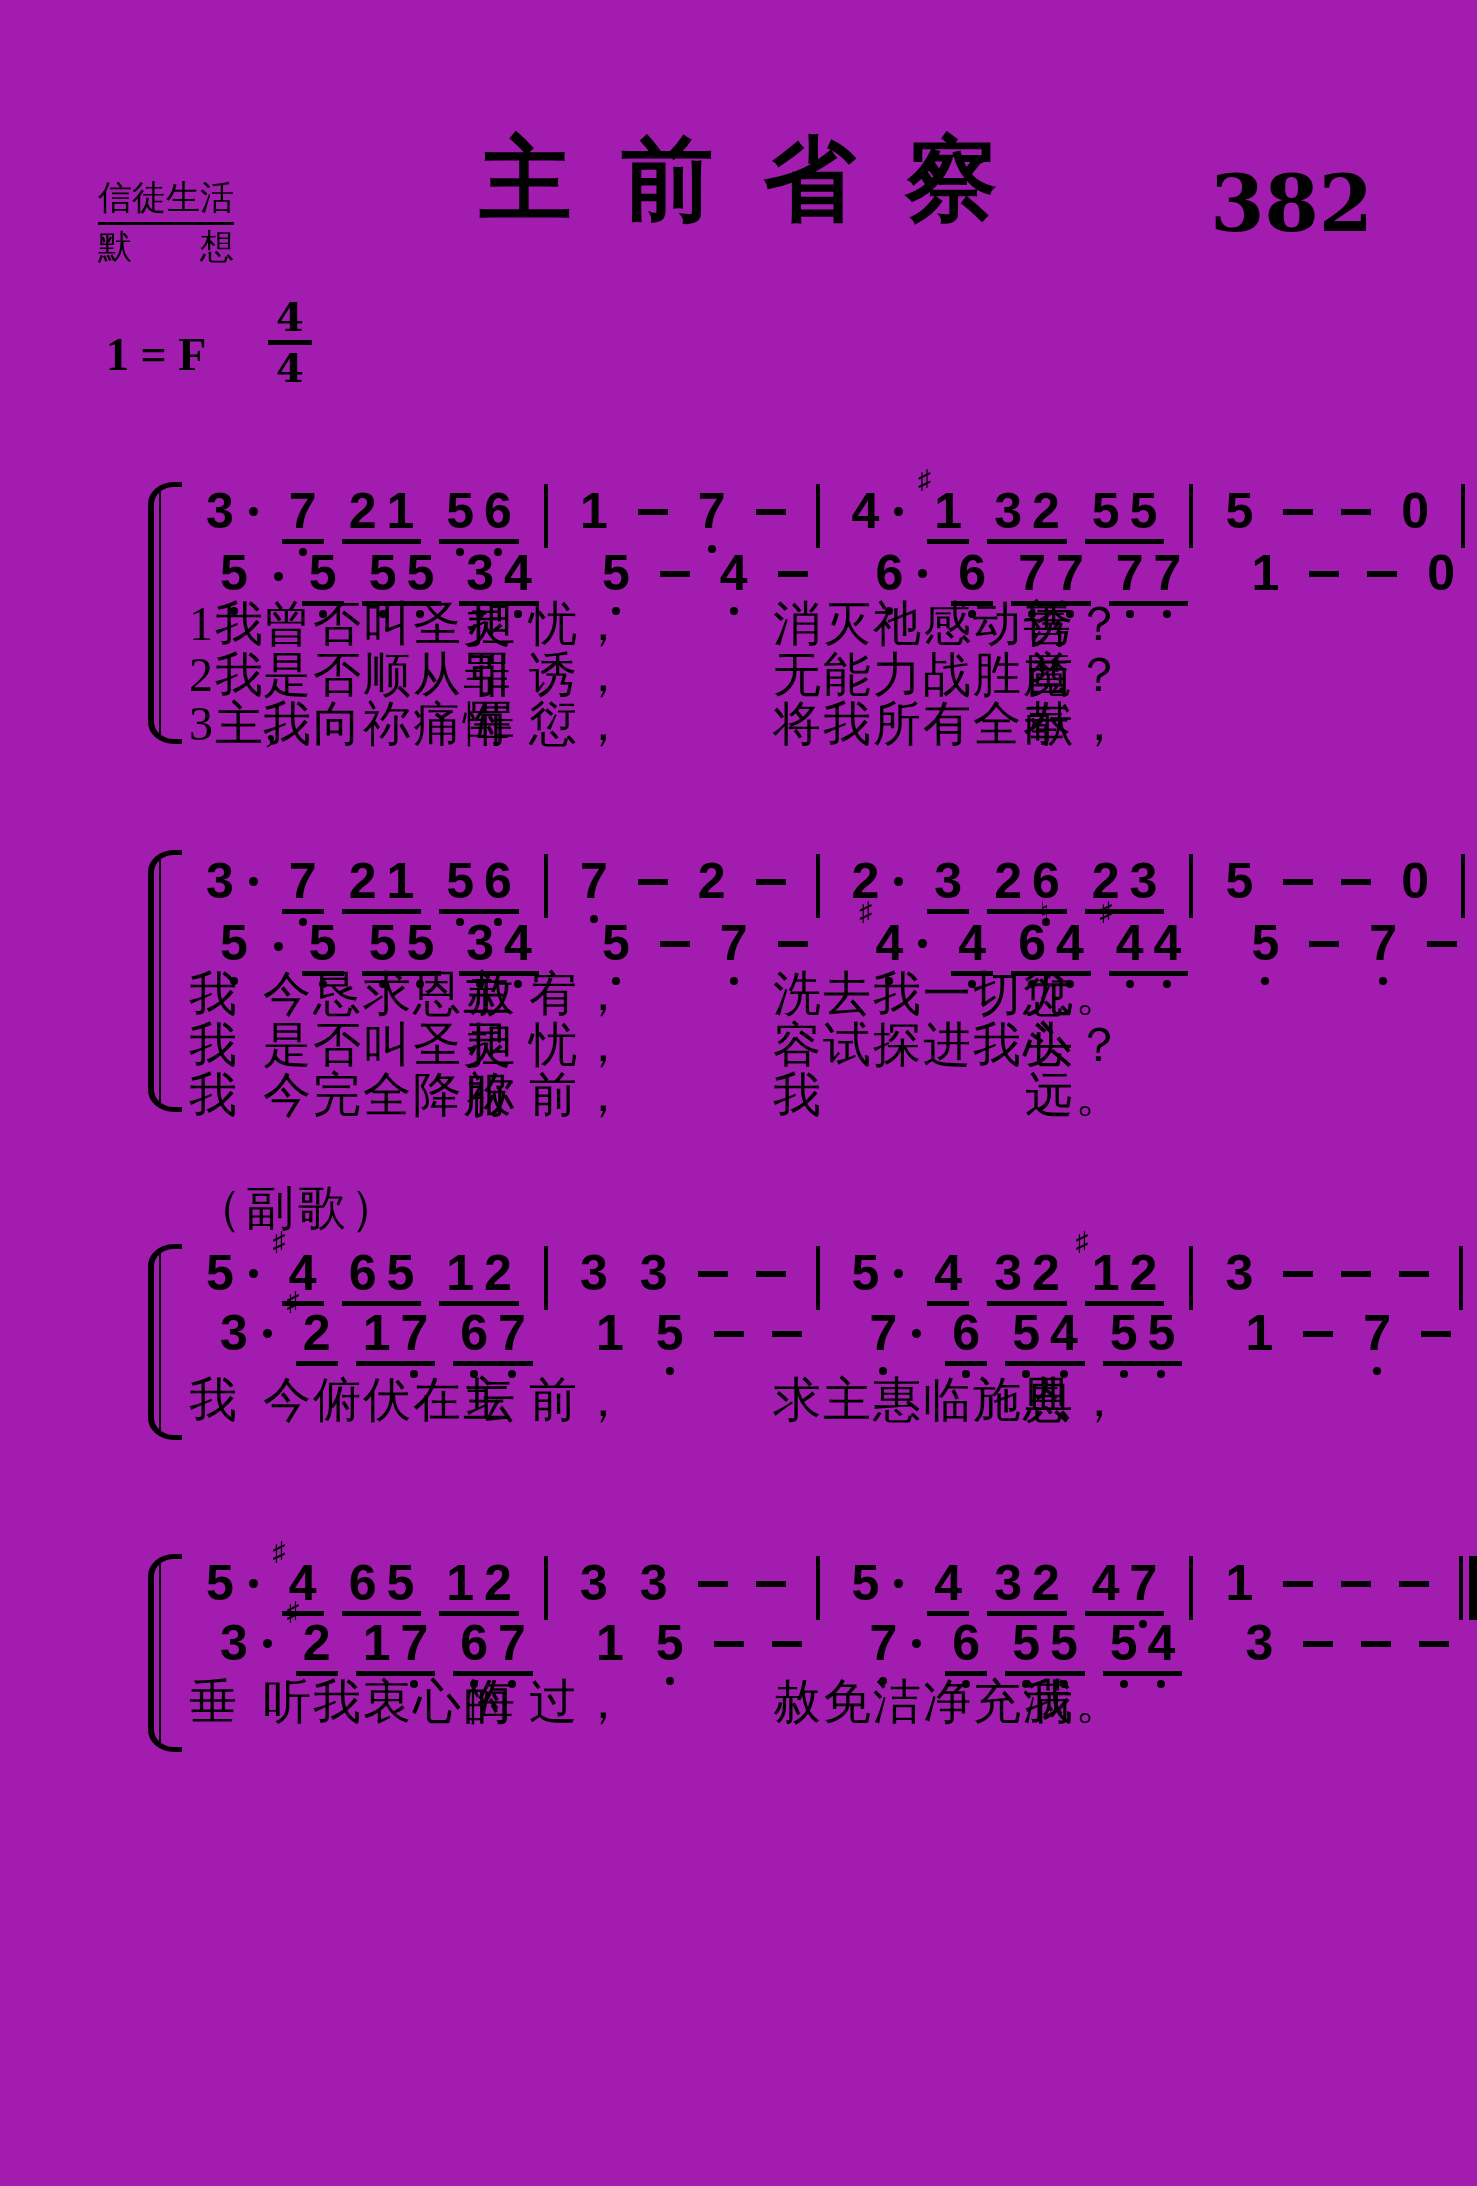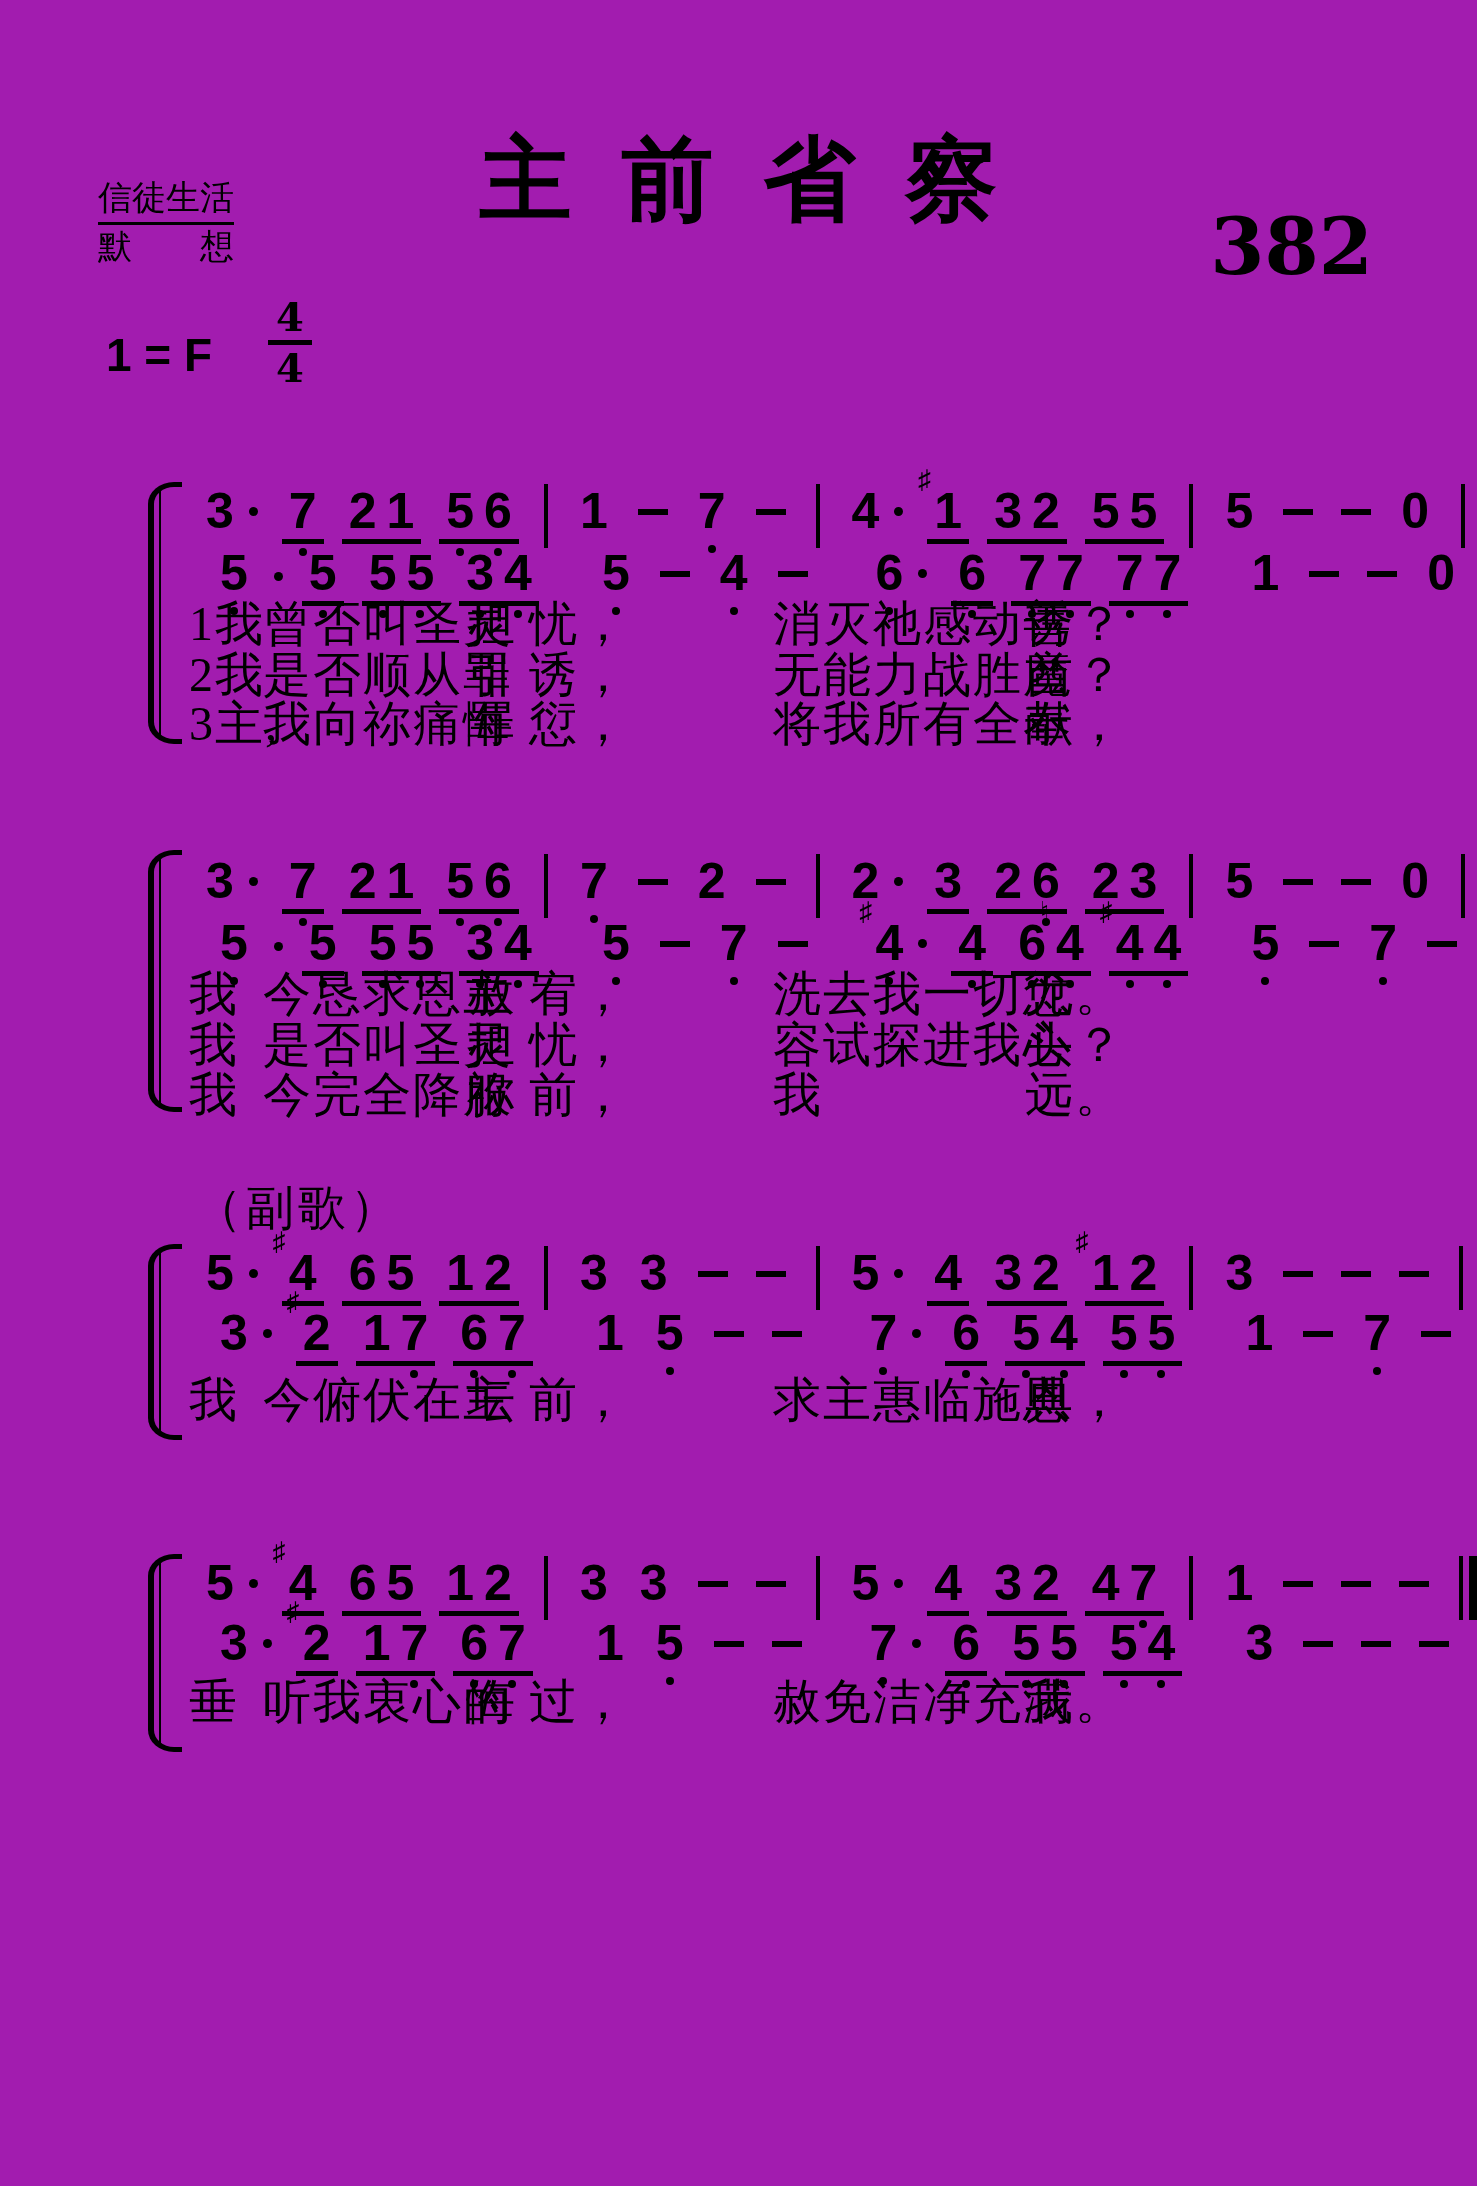--- a/index.html
+++ b/index.html
@@ -5,23 +5,23 @@
   html,body{margin:0;padding:0;background:#e8e8e8;}
   .page{position:relative;width:1477px;height:2186px;background:#a21caf;color:#000;
         overflow:hidden;font-family:"Liberation Serif",serif;}
   
   .category{position:absolute;left:98px;top:176px;font-size:34px;line-height:1.3;}
   .category .cat1{display:inline-block;border-bottom:3px solid #000;padding-bottom:2px;}
   .category .cat2{white-space:pre;}
   .title{position:absolute;top:130px;left:0;right:0;text-align:center;
          font-size:92px;font-weight:700;letter-spacing:50px;text-indent:50px;line-height:1.1;}
   .hymn-no{position:absolute;right:104px;top:158px;font-size:78px;font-weight:700;
-           font-family:"DejaVu Serif",serif;margin-top:43px;}
+           font-family:"DejaVu Serif",serif;}
   .keysig{position:absolute;left:106px;top:328px;font-size:46px;font-weight:700;
-          font-family:Liberation Sans, sans-serif;}
+          font-family:Liberation Serif, serif;}
   .timesig{position:absolute;left:268px;top:296px;display:flex;flex-direction:column;
            align-items:center;font-family:"DejaVu Serif",serif;font-weight:700;font-size:40px;line-height:1.05;}
   .timesig .tbar{width:44px;height:5px;background:#000;margin:2px 0;}
   .chorus-label{position:absolute;left:194px;top:1176px;font-size:48px;letter-spacing:4px;}
   
   .brace{position:absolute;left:148px;width:28px;border-left:6px solid #000;
          border-top:5px solid #000;border-bottom:5px solid #000;
          border-radius:26px 0 0 26px / 22px 0 0 22px;}
   .brace:after{content:"";position:absolute;left:5px;top:0;bottom:0;width:2px;background:#000;}
   .b0{top:482px;height:252px}.b1{top:850px;height:252px}

